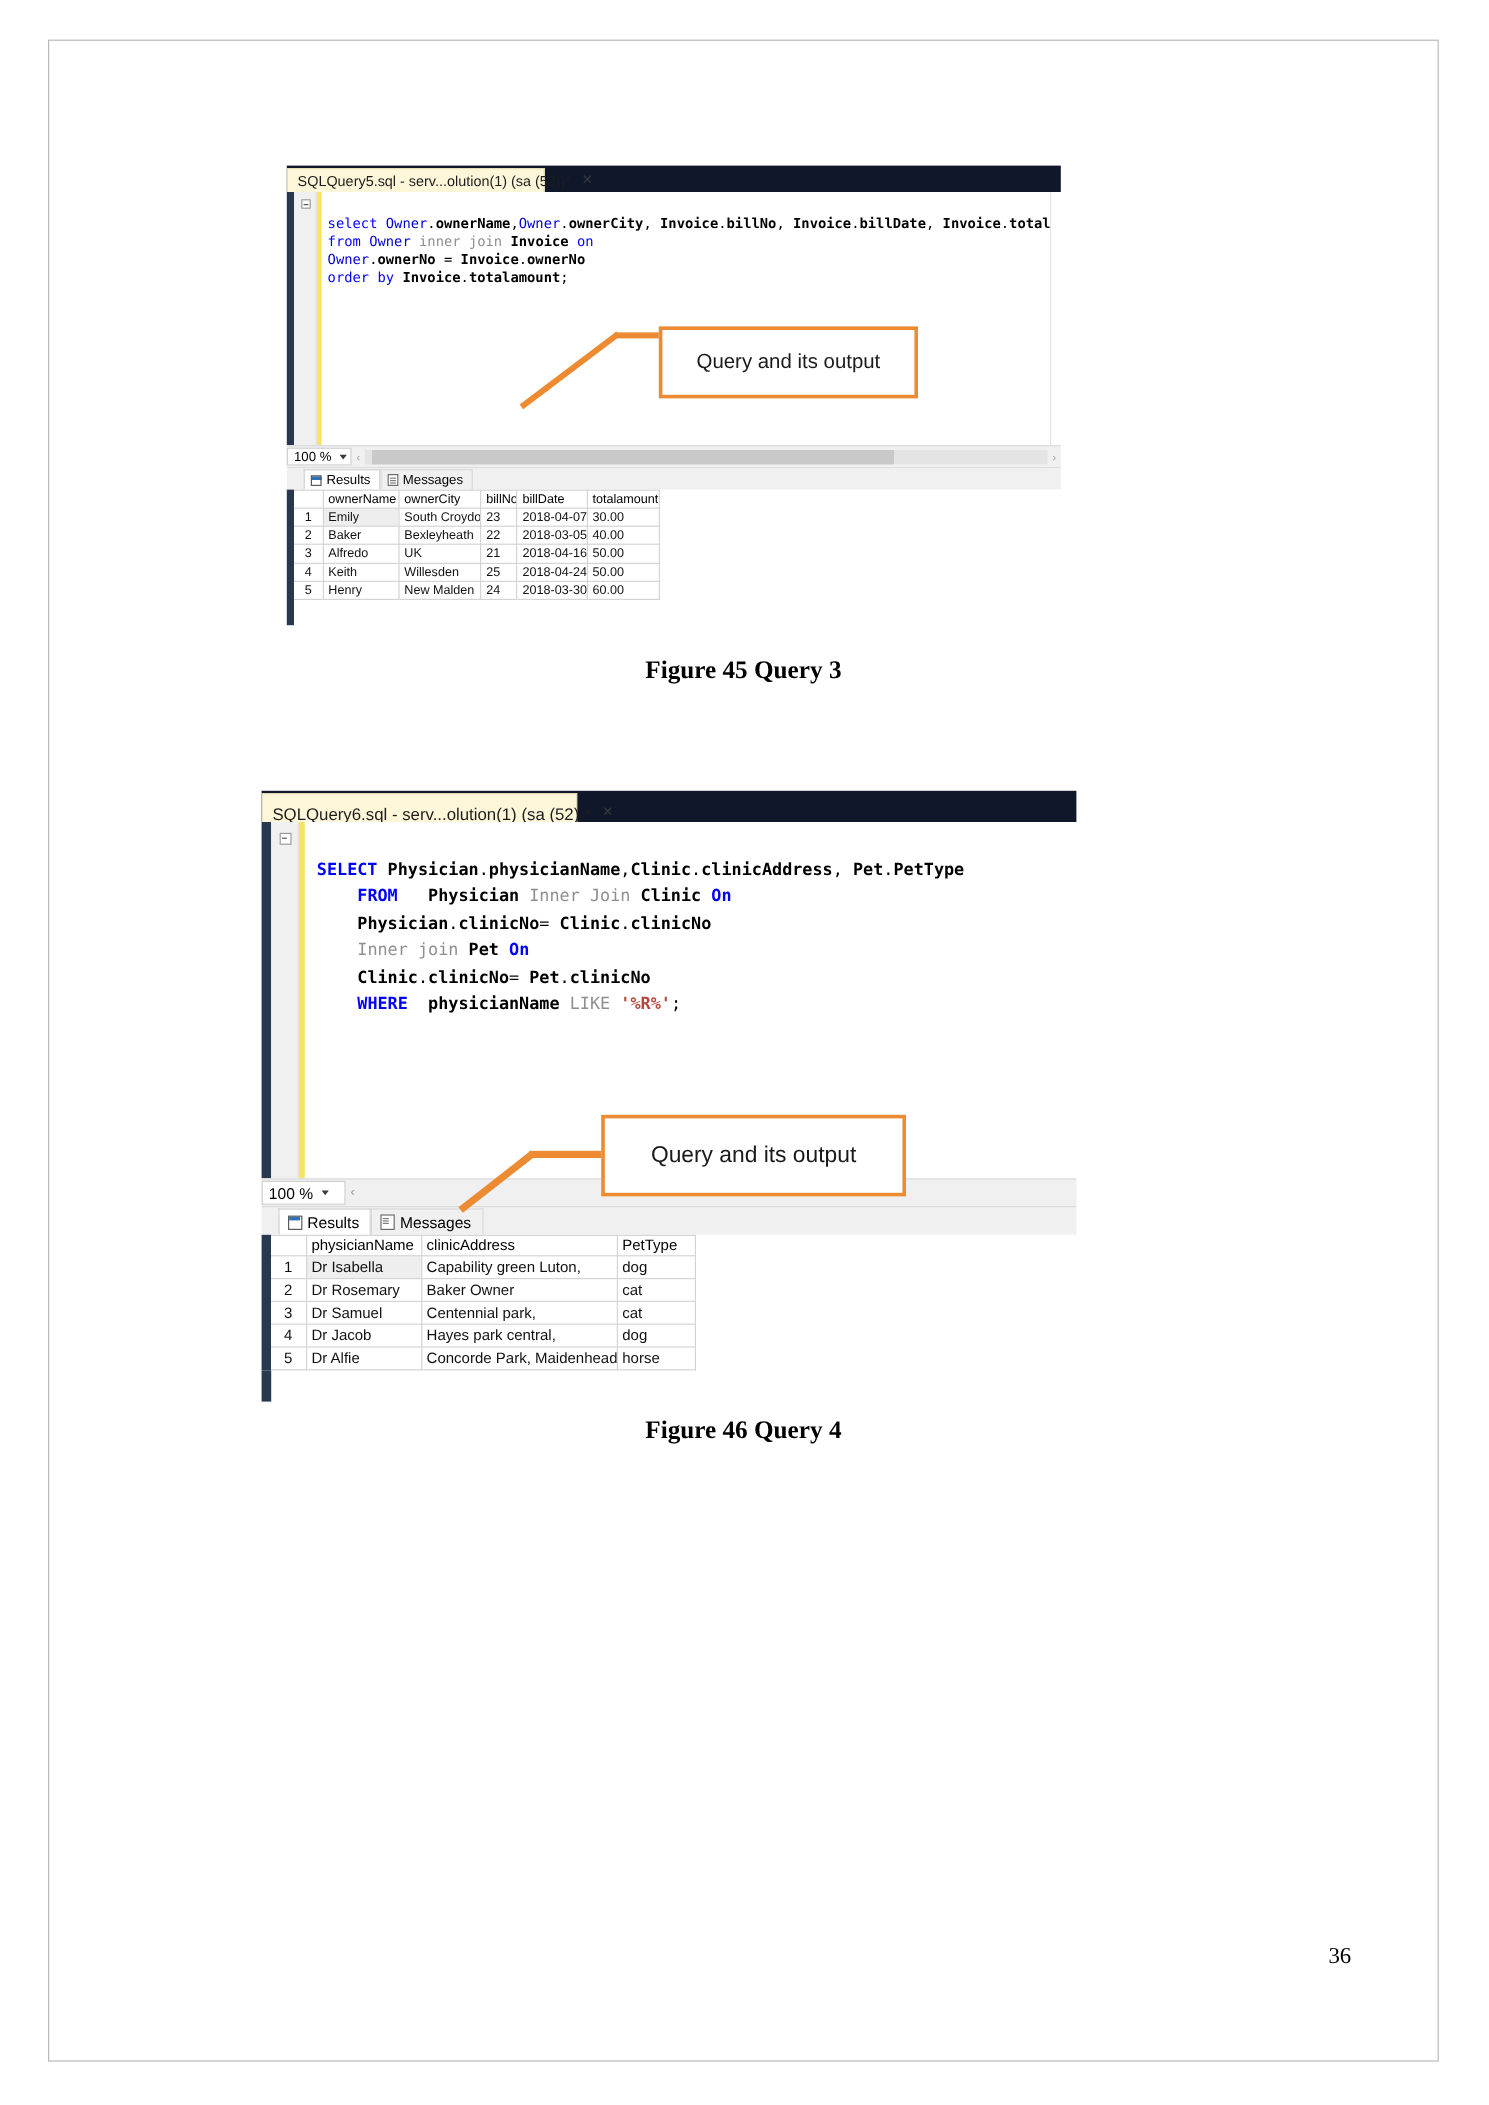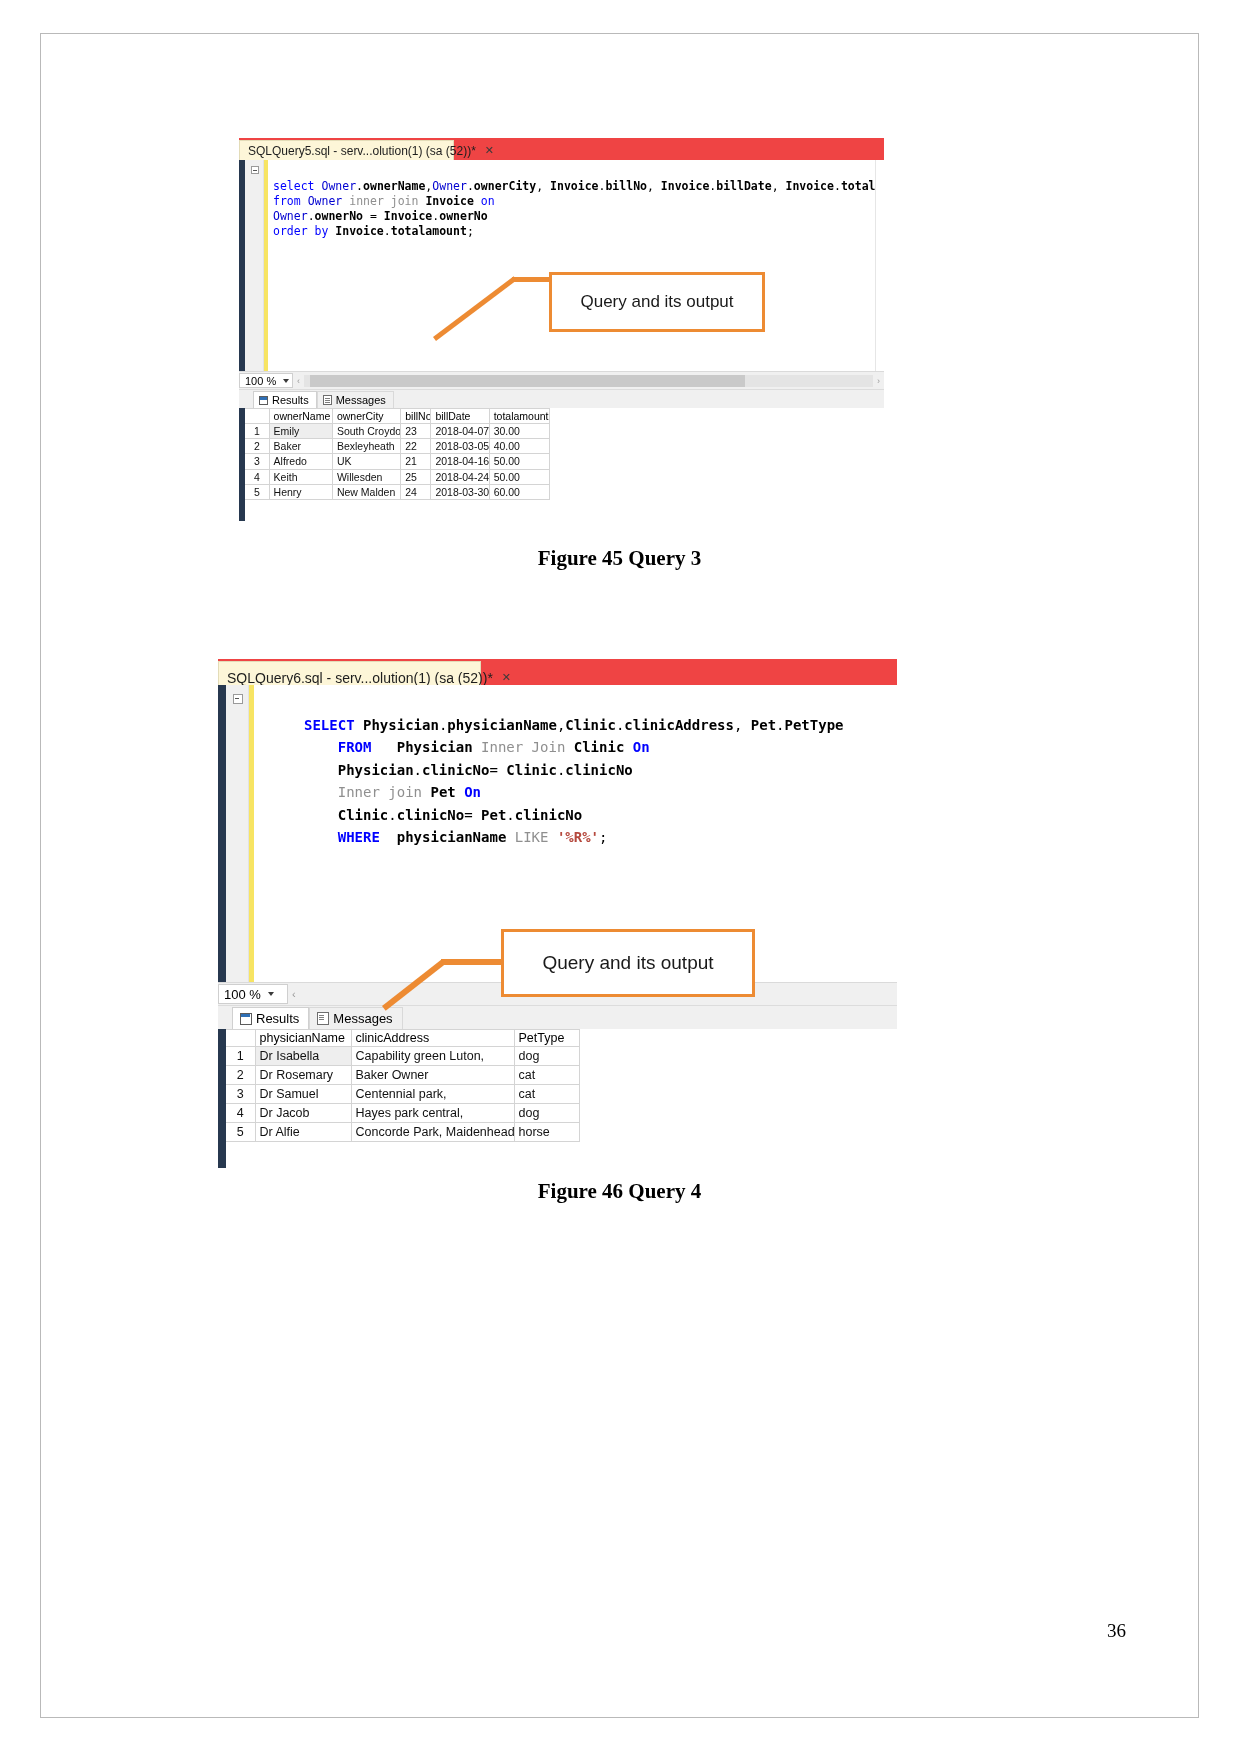--- a/index.html
+++ b/index.html
@@ -25,21 +25,21 @@
     box-sizing: border-box;
   }
 
   
   .ssms {
     position: absolute;
     background: #ffffff;
     box-sizing: border-box;
   }
   .ssms-titlebar {
-    background: #ef4444;
+    background: #0f172a;
     height: 22px;
     position: relative;
     overflow: hidden;
     padding-left: 43px;
   }
   .tab {
     position: absolute;
     left: 0;
     top: 2px;
     height: 20px;
@@ -410,21 +410,21 @@
         <span class="tab-close">✕</span>
       </div>
     </div>
 
     <div class="editor-wrap" style="height:297px;">
       <div class="gutter-dark" style="flex:0 0 8px; width:8px;"></div>
       <div class="gutter-grey" style="flex:0 0 22px; width:22px;">
         <div class="collapse-box" style="left:7px; top:9px; width:10px; height:10px;"></div>
       </div>
       <div class="change-bar" style="flex:0 0 5px; width:5px;"></div>
-      <div class="code" style="font-size:14px; line-height:22.5px; padding:6px 0 0 10px;margin-left:40px;">
+      <div class="code" style="font-size:14px; line-height:22.5px; padding:6px 0 0 10px;">
 <span class="kw bold">SELECT</span> <span class="bold">Physician</span>.<span class="bold">physicianName</span>,<span class="bold">Clinic</span>.<span class="bold">clinicAddress</span>, <span class="bold">Pet</span>.<span class="bold">PetType</span>
     <span class="kw bold">FROM</span>   <span class="bold">Physician</span> <span class="gray">Inner Join</span> <span class="bold">Clinic</span> <span class="kw bold">On</span>
     <span class="bold">Physician</span>.<span class="bold">clinicNo</span>= <span class="bold">Clinic</span>.<span class="bold">clinicNo</span>
     <span class="gray">Inner join</span> <span class="bold">Pet</span> <span class="kw bold">On</span>
     <span class="bold">Clinic</span>.<span class="bold">clinicNo</span>= <span class="bold">Pet</span>.<span class="bold">clinicNo</span>
     <span class="kw bold">WHERE</span>  <span class="bold">physicianName</span> <span class="gray">LIKE</span> <span class="str bold">'%R%'</span>;</div>
     </div>
 
     <div class="zoom-strip" style="height:22px;">
       <div class="zoom-box" style="width:70px; height:20px; font-size:13px;">

